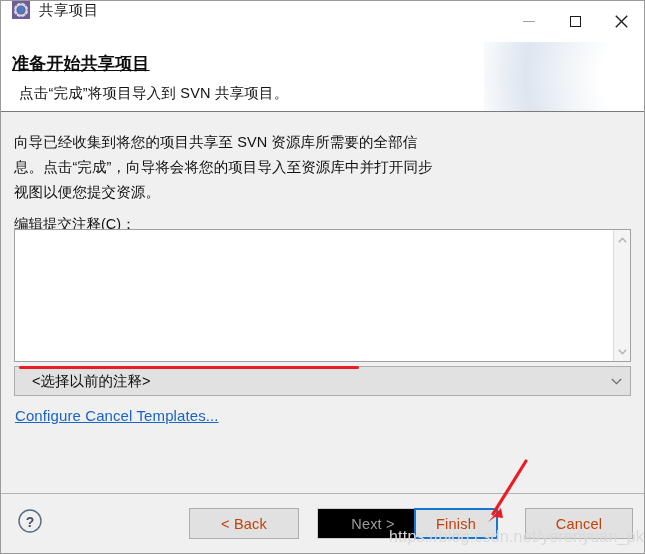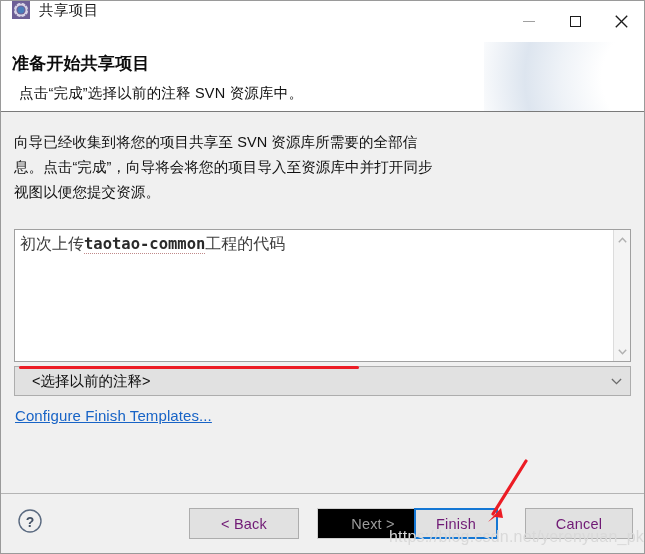--- a/index.html
+++ b/index.html
@@ -85,20 +85,21 @@
     overflow: hidden;
   }
   .header-title {
     position: absolute;
     left: 11px;
     top: 10px;
     font-size: 17px;
     font-weight: bold;
     color: #0d0d0d;
     letter-spacing: .2px;
+    text-decoration: underline;
   }
   .header-sub {
     position: absolute;
     left: 18px;
     top: 42px;
     font-size: 14.5px;
     color: #121212;
     letter-spacing: .2px;
   }
   .header-banner {
@@ -250,21 +251,21 @@
     position: absolute;
     top: 14px;
     height: 31px;
     box-sizing: border-box;
     font-size: 14.5px;
     display: flex;
     align-items: center;
     justify-content: center;
     background: #e1e1e1;
     border: 1px solid #adadad;
-    color: #701a75;
+    color: #c2410c;
     letter-spacing: .2px;
   }
   .btn.back   { left: 188px; width: 110px; }
   .btn.next   { left: 316px; width: 112px; background: #000000; border-color: #cfcfcf; color: #9b9b9b; }
   .btn.finish { left: 413px; width: 84px; border: 2px solid #1477d4; }
   .btn.cancel { left: 524px; width: 108px; }
 
   
   .ann-underline {
     position: absolute;
@@ -338,33 +339,31 @@
           <line x1="0.8" y1="0.8" x2="12.2" y2="12.2" stroke="#1b1b1b" stroke-width="1.3"></line>
           <line x1="12.2" y1="0.8" x2="0.8" y2="12.2" stroke="#1b1b1b" stroke-width="1.3"></line>
         </svg>
       </div>
     </div>
   </div>
 
   <div class="header">
     <div class="header-banner"></div>
     <div class="header-title">准备开始共享项目</div>
-    <div class="header-sub">点击“完成”选择以前的注释 SVN 资源库中。</div>
+    <div class="header-sub">点击“完成”将项目导入到 SVN 共享项目。</div>
 
   </div>
 
   <div class="body">
 
     <div class="para">向导已经收集到将您的项目共享至 SVN 资源库所需要的全部信息。点击“完成”，向导将会将您的项目导入至资源库中并打开同步视图以便您提交资源。</div>
 
+    <div class="field-label">编辑提交注释(C)：</div>
 
     <div class="comment-box">
-      <div class="comment-text">
-        <span>初次上传</span><span class="mono">taotao-common</span><span>工程的代码</span>
-      </div>
 
       <div class="vscroll">
         <div class="arrow up">
           <svg width="9" height="6" viewBox="0 0 9 6">
             <polyline points="0.8,5.2 4.5,1.2 8.2,5.2" fill="none" stroke="#b0b0b0" stroke-width="1.4"></polyline>
           </svg>
         </div>
         <div class="arrow down">
           <svg width="9" height="6" viewBox="0 0 9 6">
             <polyline points="0.8,0.8 4.5,4.8 8.2,0.8" fill="none" stroke="#b0b0b0" stroke-width="1.4"></polyline>
@@ -375,21 +374,21 @@
 
     <div class="combo">
       <div class="combo-value">&lt;选择以前的注释&gt;</div>
       <div class="combo-arrow">
         <svg width="11" height="7" viewBox="0 0 11 7">
           <polyline points="0.9,1 5.5,5.6 10.1,1" fill="none" stroke="#6b6b6b" stroke-width="1.3"></polyline>
         </svg>
       </div>
     </div>
 
-    <div class="link">Configure Finish Templates...</div>
+    <div class="link">Configure Cancel Templates...</div>
 
     <div class="ann-underline"></div>
   </div>
 
   <div class="footer">
     <div class="help-icon">
       <svg width="26" height="26" viewBox="0 0 26 26">
         <circle cx="13" cy="13" r="11" fill="none" stroke="#5a6a80" stroke-width="1.4"></circle>
         <text x="13" y="18.5" text-anchor="middle" font-family="'Liberation Sans', sans-serif" font-size="14" font-weight="bold" fill="#425064">?</text>
       </svg>

